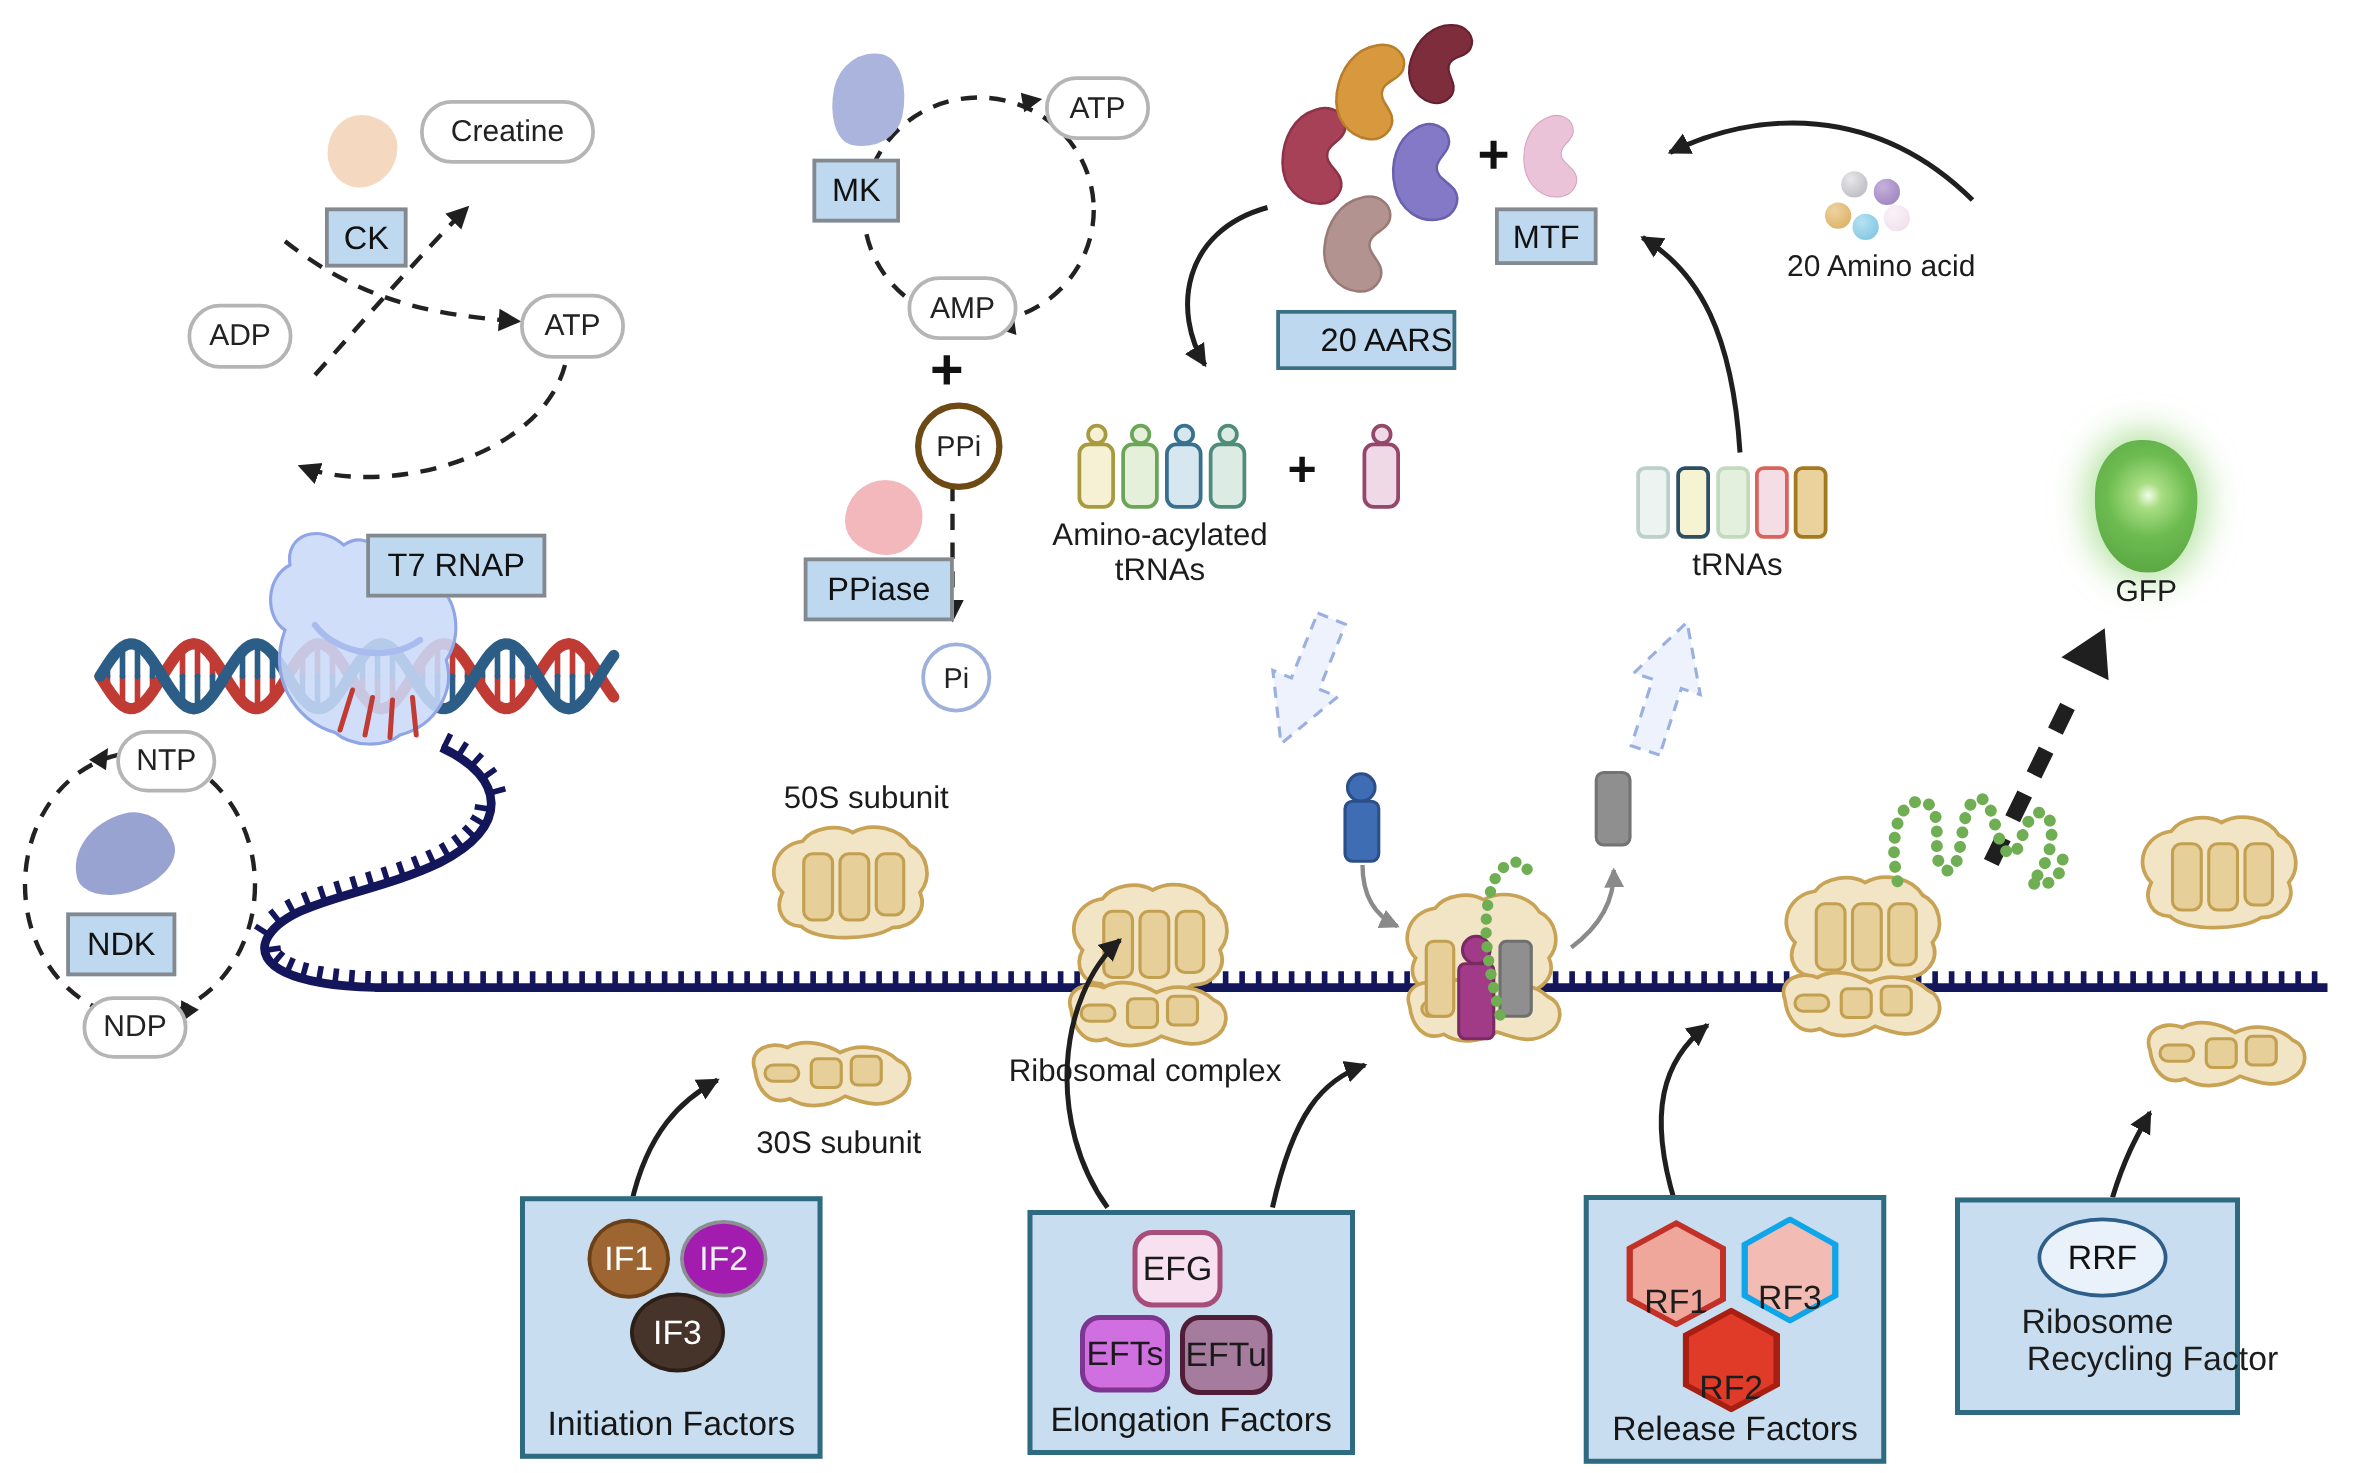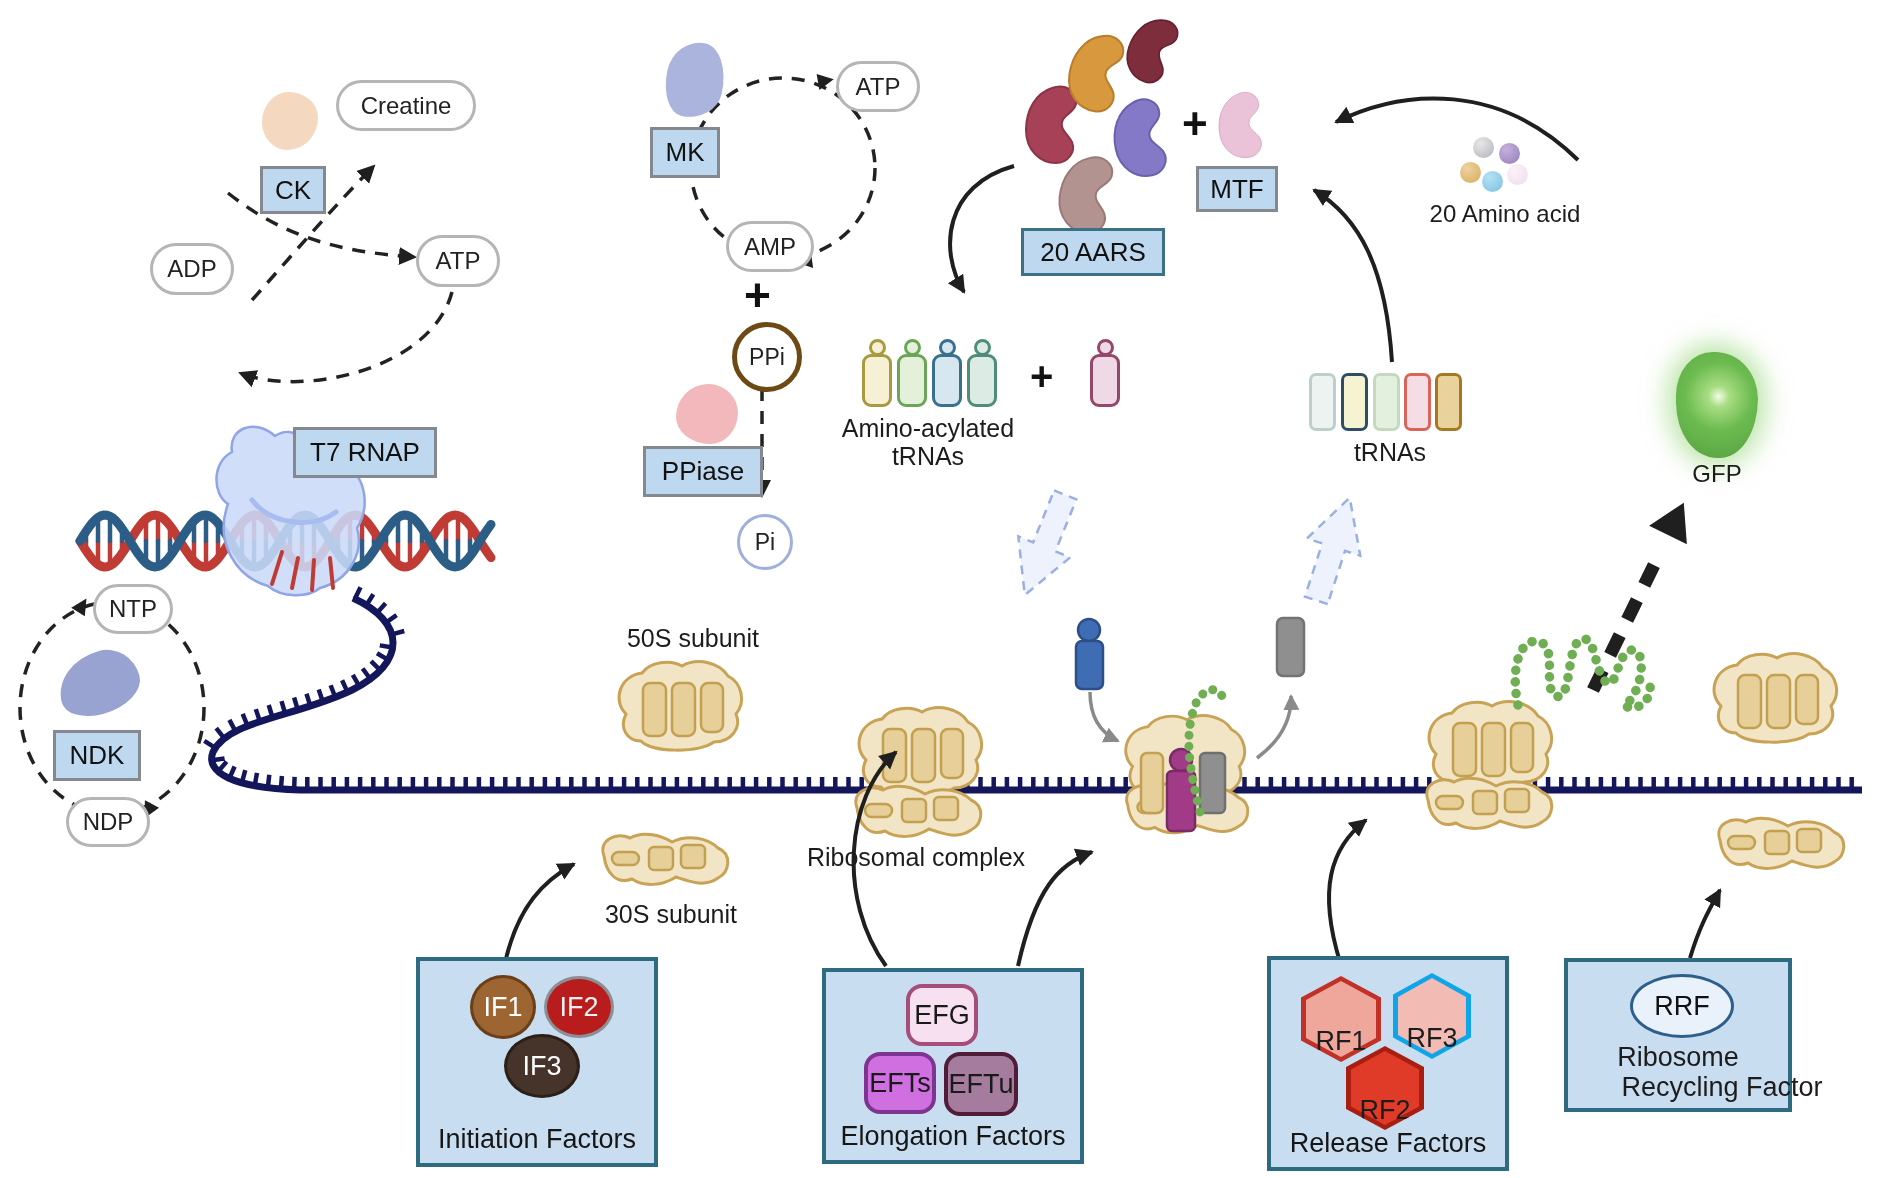--- a/index.html
+++ b/index.html
@@ -255,21 +255,21 @@
       <span>PPi</span>
     </div>
 <div class="blob" style="left:676px;top:384px;width:62px;height:60px;background:#f2b8bc;border-radius:52% 48% 45% 55%/55% 48% 52% 45%;"></div>
 <div class="ebox" style="left:643px;top:446px;width:114px;height:45px;">
       <span>PPiase</span>
     </div>
 <div class="circlet" style="left:737px;top:514px;width:50px;height:50px;border:3.5px solid #9fb0dc;">
       <span>Pi</span>
     </div>
 
-<div class="ebox teal" style="left:1021px;top:228px;width:138px;height:42px;">
+<div class="ebox teal" style="left:1021px;top:248px;width:138px;height:42px;justify-content:flex-end;">
       <span>20 AARS</span>
     </div>
 <div class="plus" style="left:1182px;top:102px;font-size:44px;"><span>+</span></div>
 <div class="ebox" style="left:1196px;top:166px;width:76px;height:40px;">
       <span>MTF</span>
     </div>
 
 <div class="ball" style="left:1473px;top:137px;background:radial-gradient(circle at 35% 30%,#e8e8ea,#b2b2ba);"></div>
 <div class="ball" style="left:1499px;top:143px;background:radial-gradient(circle at 35% 30%,#c5b1dd,#957cb8);"></div>
 <div class="ball" style="left:1460px;top:162px;background:radial-gradient(circle at 35% 30%,#eed2a0,#d8ab5a);"></div>
@@ -312,21 +312,21 @@
 <div class="lbl" style="left:1676px;top:460px;width:82px;font-size:24px;"><span>GFP</span></div>
 
 <div class="lbl" style="left:608px;top:624px;width:170px;"><span>50S subunit</span></div>
 <div class="lbl" style="left:586px;top:900px;width:170px;"><span>30S subunit</span></div>
 <div class="lbl" style="left:785px;top:843px;width:262px;"><span>Ribosomal complex</span></div>
 
 <div class="fbox" style="left:368px;top:957px;width:242px;height:210px;margin-left:48px;">
   <div class="fcirc" style="left:50px;top:14px;width:66px;height:64px;background:#9c6532;border:3px solid #6b3f17;">
         <span>IF1</span>
       </div>
-  <div class="fcirc" style="left:124px;top:15px;width:70px;height:62px;background:#b91c1c;border:3px solid #8b8f93;color:#eef0f2;">
+  <div class="fcirc" style="left:124px;top:15px;width:70px;height:62px;background:#a21caf;border:3px solid #8b8f93;color:#eef0f2;">
         <span>IF2</span>
       </div>
   <div class="fcirc" style="left:84px;top:73px;width:76px;height:64px;background:#46332a;border:3px solid #2c1f18;">
         <span>IF3</span>
       </div>
   <div class="title"><span>Initiation Factors</span></div>
 </div>
 
 <div class="fbox" style="left:822px;top:968px;width:262px;height:196px;">
   <div class="fsq" style="left:80px;top:12px;width:72px;height:62px;background:#f7e0ef;border-color:#a64d79;">
@@ -350,21 +350,21 @@
         <div class="hin" style="background:#f2bcb4;"></div>
         <span>RF3</span>
       </div>
   <div class="hex" style="left:75px;top:86px;width:78px;height:84px;background:#a81f12;">
         <div class="hin" style="background:#df3b28;"></div>
         <span>RF2</span>
       </div>
   <div class="title"><span>Release Factors</span></div>
 </div>
 
-<div class="fbox" style="left:1564px;top:958px;width:228px;height:154px;">
+<div class="fbox" style="left:1564px;top:958px;width:228px;height:174px;">
   <div class="rrf-ellipse" style="left:62px;top:12px;width:98px;height:58px;">
         <span>RRF</span>
       </div>
   <div class="lbl" style="left:0;top:80px;width:220px;font-size:27px;"><span>Ribosome</span></div>
   <div class="lbl" style="left:0;top:110px;width:220px;font-size:27px;margin-left:44px;"><span>Recycling Factor</span></div>
 </div>
 
 </div>
 
 </body></html>

